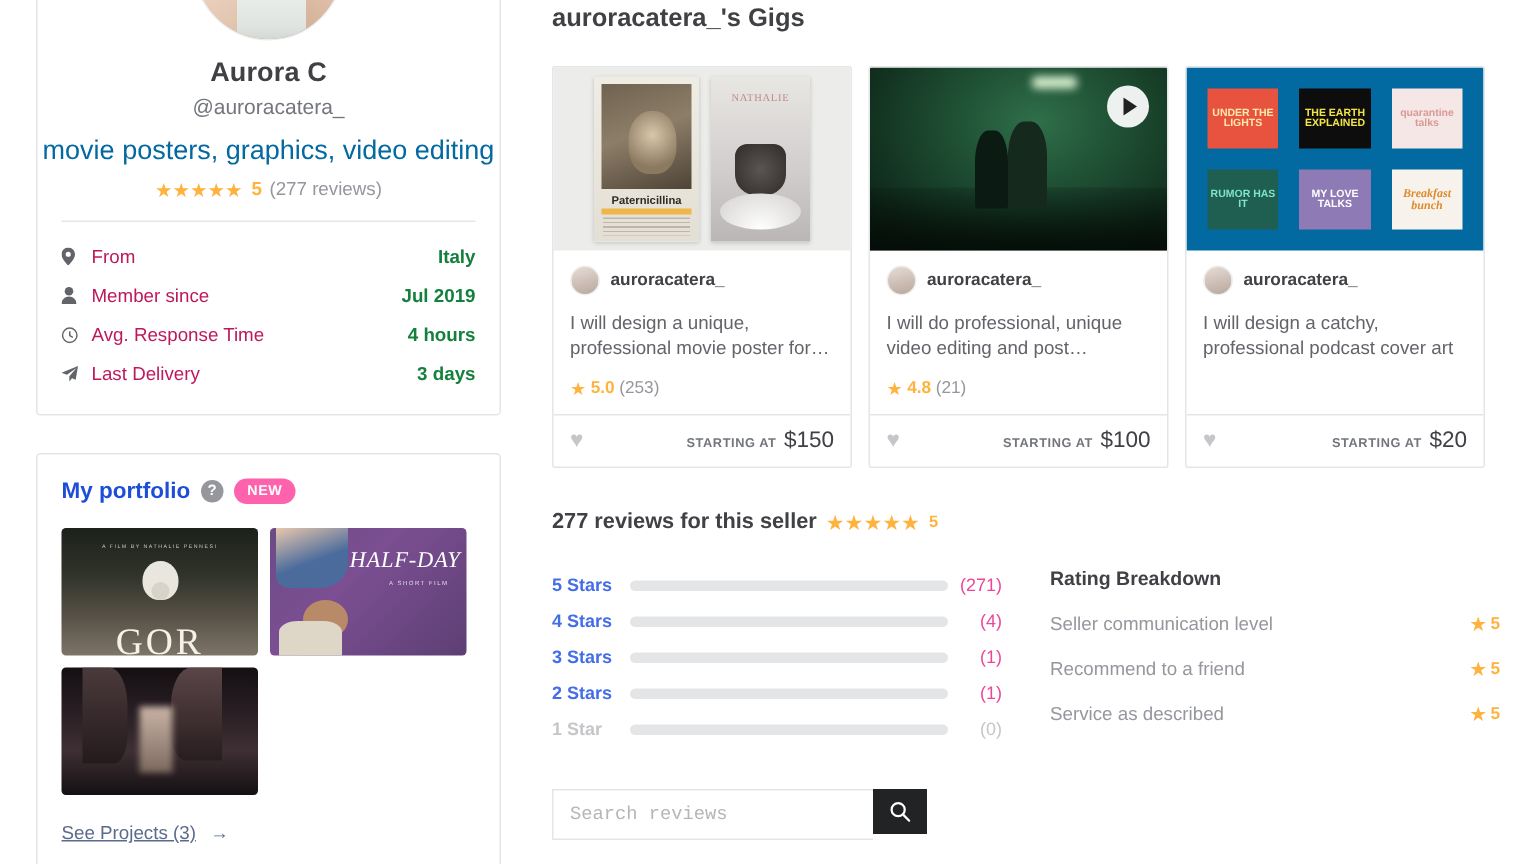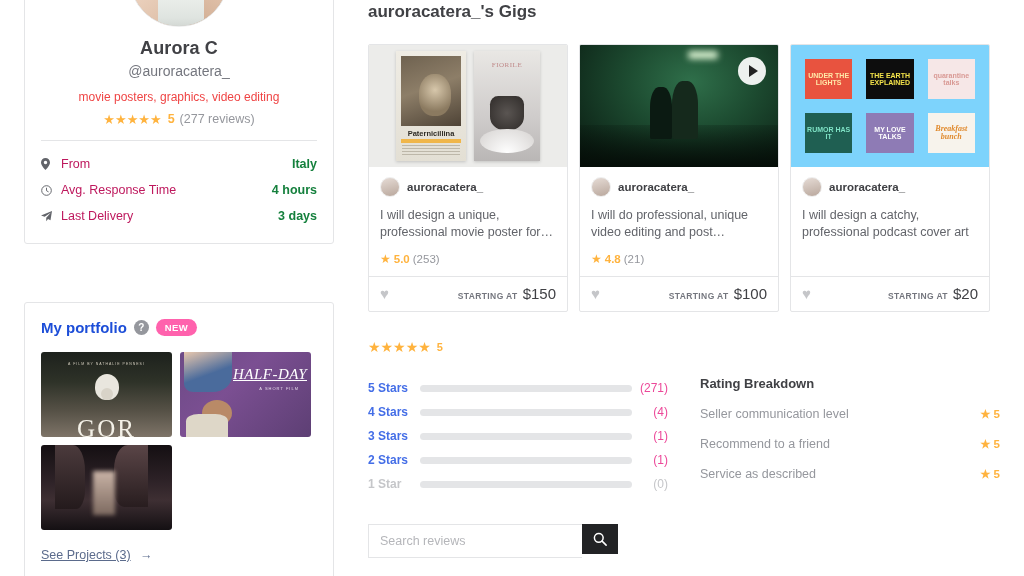--- a/index.html
+++ b/index.html
@@ -43,21 +43,21 @@
     transform: rotate(14deg);
   }
   .avatar .top {
     position: absolute; left: 28px; top: 52px; width: 46px; height: 54px;
     background: linear-gradient(180deg,#f4f6f3,#dfe4e0 70%,#c8cdc9);
     border-radius: 36% 36% 18% 18%;
   }
 
   .p-name { text-align: center; font-size: 18px; font-weight: 700; color: #404145; margin-top: 11px; letter-spacing: .1px; }
   .p-handle { text-align: center; font-size: 14px; color: #74767e; margin-top: 4px; }
-  .p-desc { text-align: center; font-size: 12px; color: #ef4444; margin-top: 11px; }
+  .p-desc { text-align: center; font-size: 18px; color: #0369a1; margin-top: 11px; }
 
   .p-rating { display: flex; align-items: center; justify-content: center; gap: 3px; margin-top: 8px; font-size: 12px; }
   .stars { display: inline-flex; gap: 1px; color: #ffb33e; font-size: 13px; line-height: 1; }
   .rating-num { font-weight: 700; color: #ffb33e; margin-left: 3px; font-size: 12.5px; }
   .rating-count { color: #95979d; font-size: 12.5px; margin-left: 2px; }
 
   .divider { height: 1px; background: #e4e5e7; margin: 14px 16px 0 16px; }
 
   .stats { padding: 10px 16px 0 16px; }
   .stat-row { display: flex; align-items: center; height: 26px; font-size: 12.5px; }
@@ -83,21 +83,21 @@
   .pf1 { background: linear-gradient(180deg,#1d211c 0%,#2e3228 35%,#575247 70%,#7e7468 100%); }
   .pf1 .sheep { position: absolute; left: 54px; top: 22px; width: 24px; height: 26px; background: #e9e6de; border-radius: 50% 50% 46% 46%; }
   .pf1 .sheep:after { content:""; position:absolute; left:6px; top:14px; width:12px; height:12px; background:#d8d3c8; border-radius:50%; }
   .pf1 .gor { position: absolute; left: 0; right: 0; bottom: -4px; text-align: center; color: #f4f1e8; font-family: "Liberation Serif", serif; font-size: 25px; letter-spacing: 2px; line-height: .95; }
   .pf1 .credits { position:absolute; left:0; right:0; top:10px; text-align:center; color:#cfc9ba; font-size:3.5px; letter-spacing:1px; }
 
   .pf2 { background: linear-gradient(135deg,#6d4a86 0%,#7b4f92 40%,#5d3f74 100%); }
   .pf2 .legs { position:absolute; left:4px; top:0; width:48px; height:40px; background:linear-gradient(160deg,#e8c7ad,#4a6b9c 55%); border-radius: 0 0 40% 20%; }
   .pf2 .face { position:absolute; left:22px; top:48px; width:30px; height:26px; background:#b98a67; border-radius:50%; }
   .pf2 .shirt { position:absolute; left:6px; top:62px; width:42px; height:24px; background:#ded7c8; border-radius:30% 30% 0 0; }
-  .pf2 .hd { position:absolute; right:4px; top:14px; color:#fff; font-family:"Liberation Serif",serif; font-size:15px; font-style:italic; letter-spacing:.5px;text-decoration:underline; }
+  .pf2 .hd { position:absolute; right:4px; top:14px; color:#fff; font-family:"Liberation Serif",serif; font-size:15px; font-style:italic; letter-spacing:.5px; }
   .pf2 .hd-sub { position:absolute; right:12px; top:34px; color:#e5d9ea; font-size:4px; letter-spacing:1px; }
 
   .pf3 { background: linear-gradient(180deg,#140f12 0%,#2c2126 40%,#3e2f33 65%,#141013 100%); width: 131px; height: 85px; }
   .pf3 .rockL { position:absolute; left:14px; top:0; width:30px; height:64px; background:linear-gradient(180deg,#4b3a3c,#241a1c); border-radius: 0 40% 30% 0; }
   .pf3 .rockR { position:absolute; right:24px; top:0; width:34px; height:62px; background:linear-gradient(180deg,#5a4547,#281d1f); border-radius: 40% 0 0 30%; }
   .pf3 .glow { position:absolute; left:52px; top:26px; width:22px; height:44px; background:linear-gradient(180deg,#c9b3a6,#7d6a60); filter: blur(2px); }
 
   .see-projects { margin-top: 18px; font-size: 12.5px; }
   .see-projects a { color: #5b6b8c; text-decoration: underline; }
   .arrow { color: #5b6b8c; margin-left: 6px; }
@@ -126,21 +126,21 @@
   .thumb2 .lamp { position:absolute; left: 108px; top: 6px; width: 30px; height: 8px; background: #d8f0cf; filter: blur(3px); border-radius: 3px; }
   .thumb2 .fig1 { position:absolute; left: 70px; top: 42px; width: 22px; height: 52px; background: #0b1a12; border-radius: 40% 40% 6% 6%; }
   .thumb2 .fig2 { position:absolute; left: 92px; top: 36px; width: 26px; height: 58px; background: #15291c; border-radius: 40% 40% 6% 6%; }
   .thumb2 .floor { position:absolute; left:0; right:0; bottom:0; height:42px; background: linear-gradient(180deg,rgba(6,18,11,.2),#050d08); }
   .thumb2 .play {
     position:absolute; right: 12px; top: 12px; width: 28px; height: 28px; border-radius: 50%;
     background: rgba(255,255,255,.92); display:flex; align-items:center; justify-content:center;
   }
   .thumb2 .play i { width:0;height:0;border-left:9px solid #222;border-top:6px solid transparent;border-bottom:6px solid transparent; margin-left:3px; }
 
-  .thumb3 { background: #7dd3fc; display: grid; grid-template-columns: repeat(3,1fr); grid-template-rows: repeat(2,1fr); gap: 14px; padding: 14px; }
+  .thumb3 { background: #0369a1; display: grid; grid-template-columns: repeat(3,1fr); grid-template-rows: repeat(2,1fr); gap: 14px; padding: 14px; }
   .tile { position: relative; overflow: hidden; font-size: 7px; font-weight: 700; color: #fff; display:flex; align-items:center; justify-content:center; text-align:center; line-height:1.05; padding: 2px; }
   .t-a { background:#e8533f; color:#ffe9a8; }
   .t-b { background:#0d0d0d; color:#f2e24a; }
   .t-c { background:#f6e7e7; color:#d99a95; }
   .t-d { background:#1f5f52; color:#7fe3c6; }
   .t-e { background:#8e7bb5; color:#fff; }
   .t-f { background:#f7f3ec; color:#e08a2e; font-family:"Liberation Serif",serif; font-style:italic; font-size:8px; }
 
   .gig-body { padding: 10px 11px 0 11px; }
   .gig-seller { display: flex; align-items: center; gap: 7px; }
@@ -175,21 +175,21 @@
   .bar-cnt.muted { color: #c5c6c9; }
 
   .breakdown { flex: 1; padding-left: 32px; }
   .bd-title { font-size: 13px; font-weight: 700; color: #404145; }
   .bd-row { display: flex; align-items: center; justify-content: space-between; margin-top: 16px; font-size: 12.5px; color: #95979d; }
   .bd-score { color: #ffb33e; font-weight: 700; font-size: 11.5px; display: flex; align-items: center; gap: 3px; }
 
   .search-row { display: flex; margin-top: 28px; width: 250px; }
   .search-input {
     flex: 1; height: 30px; border: 1px solid #e4e5e7; border-right: none;
-    padding: 16px 11px; font-size: 12.5px; color: #404145; font-family: Liberation Sans, sans-serif;
+    padding: 16px 11px; font-size: 12.5px; color: #404145; font-family: Liberation Mono, monospace;
     background: #fff; outline: none;
   }
   .search-input::placeholder { color: #b5b6ba; }
   .search-btn {
     width: 36px; height: 30px; background: #222325; border: none; color: #fff;
     display: flex; align-items: center; justify-content: center; cursor: pointer;
   }
   .sort-row { display: flex; align-items: center; gap: 7px; margin-top: 17px; font-size: 12.5px; color: #62646a; }
   .sort-val { font-weight: 700; color: #404145; }
   .chev { font-size: 9px; color: #62646a; }
@@ -223,20 +223,30 @@
 
       <div class="stats">
         <div class="stat-row">
           <span class="stat-ico">
             <svg width="9" height="12" viewBox="0 0 12 16">
                 <path fill="#62646a" d="M6 0C2.7 0 0 2.7 0 6c0 4.5 6 10 6 10s6-5.5 6-10c0-3.3-2.7-6-6-6zm0 8.3A2.3 2.3 0 116 3.7a2.3 2.3 0 010 4.6z"></path>
               </svg>
           </span>
           <span class="stat-label">From</span>
           <span class="stat-val">Italy</span>
+        </div>
+        <div class="stat-row">
+          <span class="stat-ico">
+            <svg width="10" height="12" viewBox="0 0 14 16">
+                <circle cx="7" cy="4" r="4" fill="#62646a"></circle>
+                <path fill="#62646a" d="M0 16c0-3.9 3.1-7 7-7s7 3.1 7 7H0z"></path>
+              </svg>
+          </span>
+          <span class="stat-label">Member since</span>
+          <span class="stat-val">Jul 2019</span>
         </div>
         <div class="stat-row">
           <span class="stat-ico">
             <svg width="11" height="11" viewBox="0 0 16 16">
                 <circle cx="8" cy="8" r="7" fill="none" stroke="#62646a" stroke-width="1.4"></circle>
                 <path d="M8 4v4.3l3 1.7" stroke="#62646a" stroke-width="1.4" fill="none"></path>
               </svg>
           </span>
           <span class="stat-label">Avg. Response Time</span>
           <span class="stat-val">4 hours</span>
@@ -295,21 +305,21 @@
         <div class="gig-thumb thumb1">
           <div class="poster-a">
             <div class="ph">
                 <div class="face"></div>
               </div>
             <div class="ttl">Paternicillina</div>
             <div class="bar"></div>
             <div class="txt"></div>
           </div>
           <div class="poster-b">
-            <div class="t1">FIORILE</div>
+            <div class="t1">NATHALIE</div>
             <div class="fig"></div>
             <div class="cl"></div>
           </div>
         </div>
         <div class="gig-body">
           <div class="gig-seller">
             <span class="gig-avatar"></span>
             <span class="gig-user">auroracatera_</span>
           </div>
           <div class="gig-desc">I will design a unique, professional movie poster for…</div>
@@ -381,20 +391,21 @@
           <span class="price-wrap">
             <span class="start-at">STARTING AT</span>
             <span class="price">$20</span>
           </span>
         </div>
       </div>
     </div>
 
     <div class="reviews">
       <div class="rev-head">
+        <span class="rev-title">277 reviews for this seller</span>
         <span class="stars">★★★★★</span>
         <span class="num">5</span>
       </div>
 
       <div class="rev-cols">
         <div class="bars">
           <div class="bar-row">
             <span class="bar-label">5 Stars</span>
             <span class="bar-track"><span class="bar-fill" style="width:97.8%"></span></span>
             <span class="bar-cnt">(271)</span>

